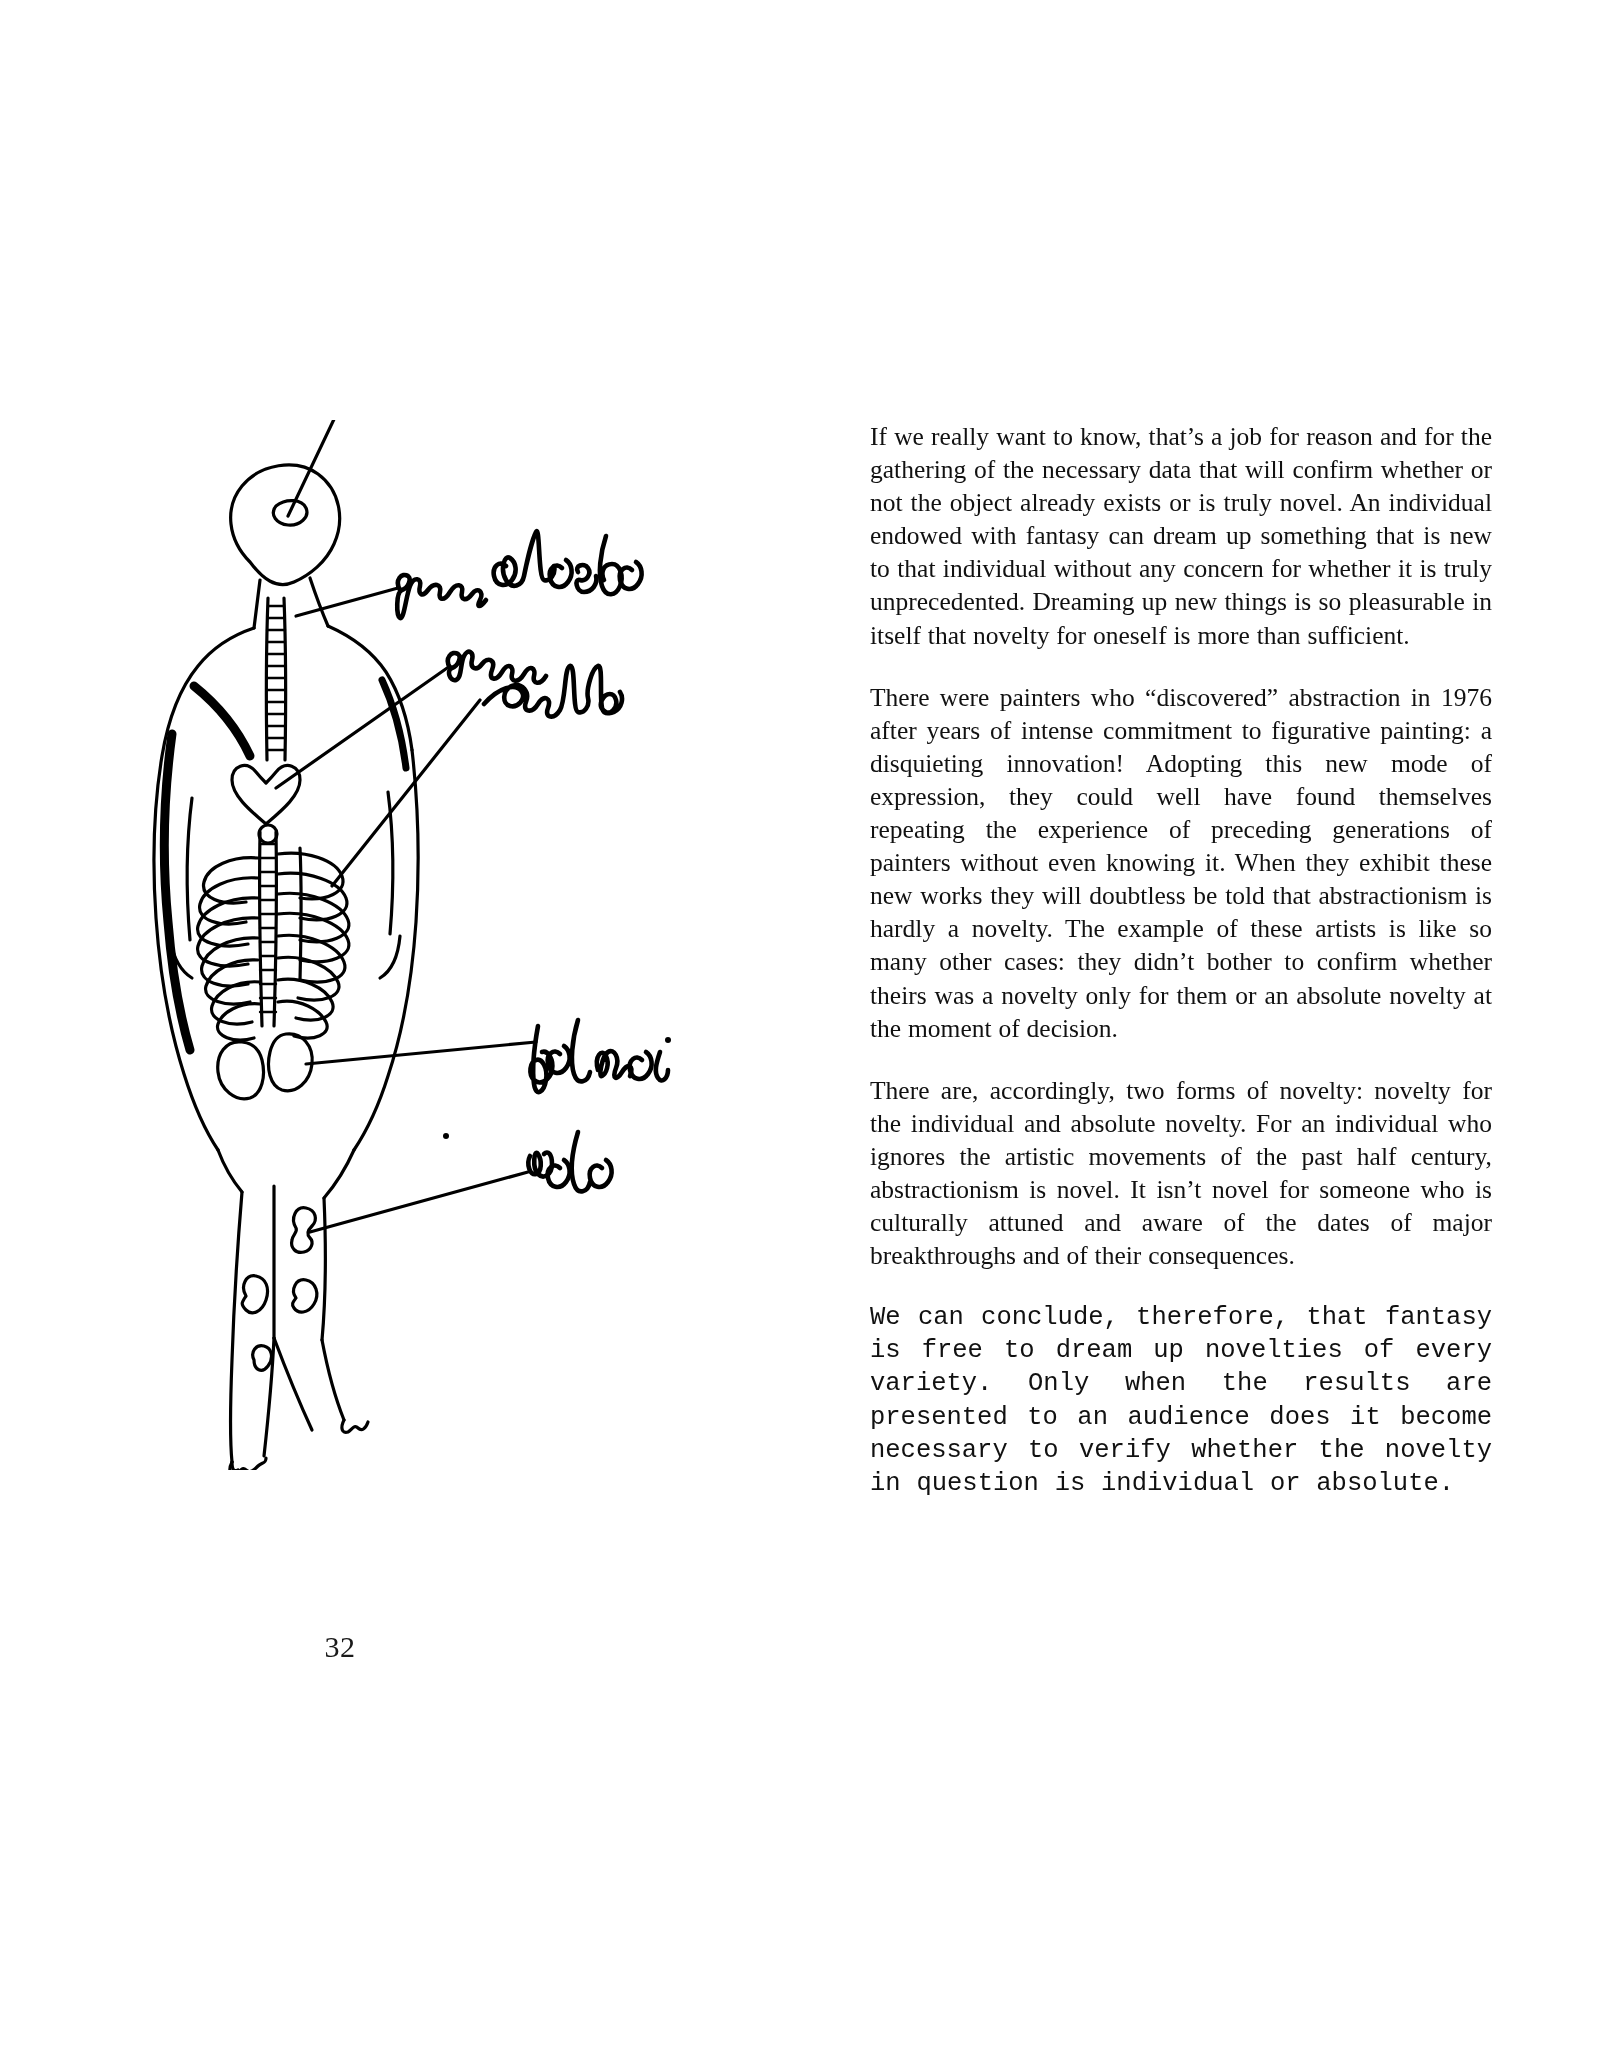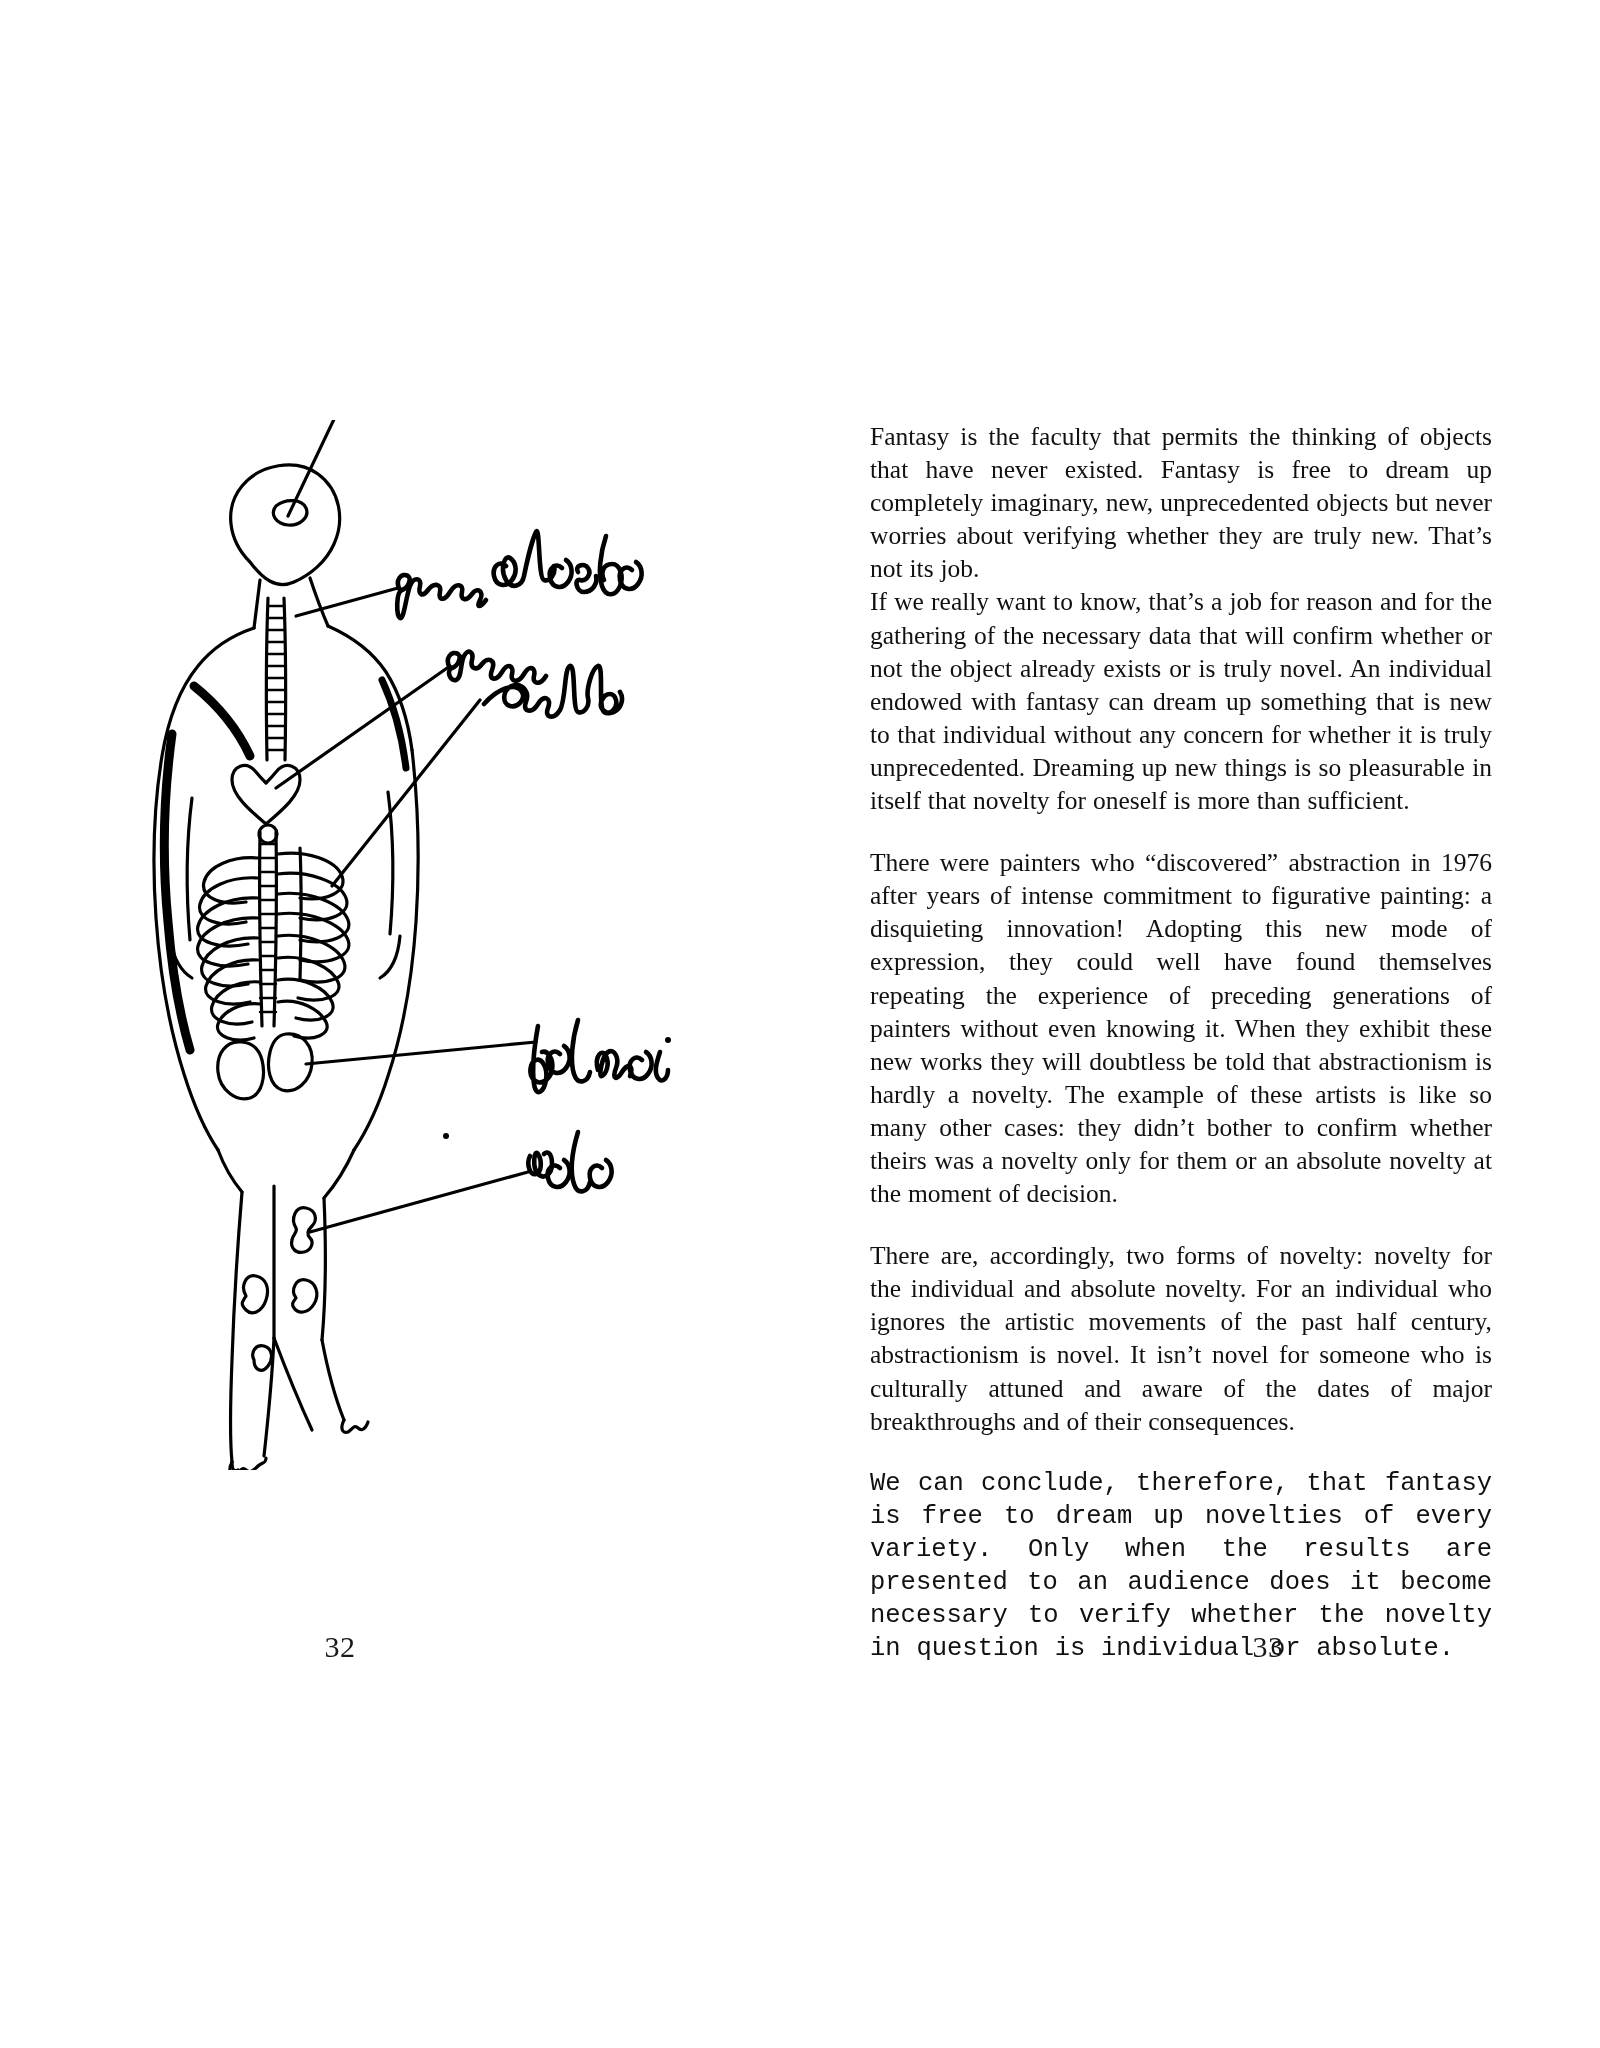--- a/index.html
+++ b/index.html
@@ -347,25 +347,21 @@
     </div>
 
     <div class="page-number page-number-left">
       <span class="pn-left-inner">32</span>
     </div>
   </div>
 
   <div class="page-right">
 
     <div class="text-column">
-      <p class="body-par nogap">Fantasy is the faculty that permits the thinking of objects that have never existed. Fantasy is free to dream up completely imaginary, new, unprecedented objects but never worries about verifying whether they are truly new. That’s not its job.</p>
       <p class="body-par">If we really want to know, that’s a job for reason and for the gathering of the necessary data that will confirm whether or not the object already exists or is truly novel. An individual endowed with fantasy can dream up something that is new to that individual without any concern for whether it is truly unprecedented. Dreaming up new things is so pleasurable in itself that novelty for oneself is more than sufficient.</p>
       <p class="body-par">There were painters who “discovered” abstraction in 1976 after years of intense commitment to figurative painting: a disquieting innovation! Adopting this new mode of expression, they could well have found themselves repeating the experience of preceding generations of painters without even knowing it. When they exhibit these new works they will doubtless be told that abstractionism is hardly a novelty. The example of these artists is like so many other cases: they didn’t bother to confirm whether theirs was a novelty only for them or an absolute novelty at the moment of decision.</p>
       <p class="body-par">There are, accordingly, two forms of novelty: novelty for the individual and absolute novelty. For an individual who ignores the artistic movements of the past half century, abstractionism is novel. It isn’t novel for someone who is culturally attuned and aware of the dates of major breakthroughs and of their consequences.</p>
       <p class="body-par">We can conclude, therefore, that fantasy is free to dream up novelties of every variety. Only when the results are presented to an audience does it become necessary to verify whether the novelty in question is individual or absolute.</p>
     </div>
 
-    <div class="page-number page-number-right">
-      <span class="pn-right-inner">33</span>
-    </div>
   </div>
 
 </div>
 
 </body></html>

